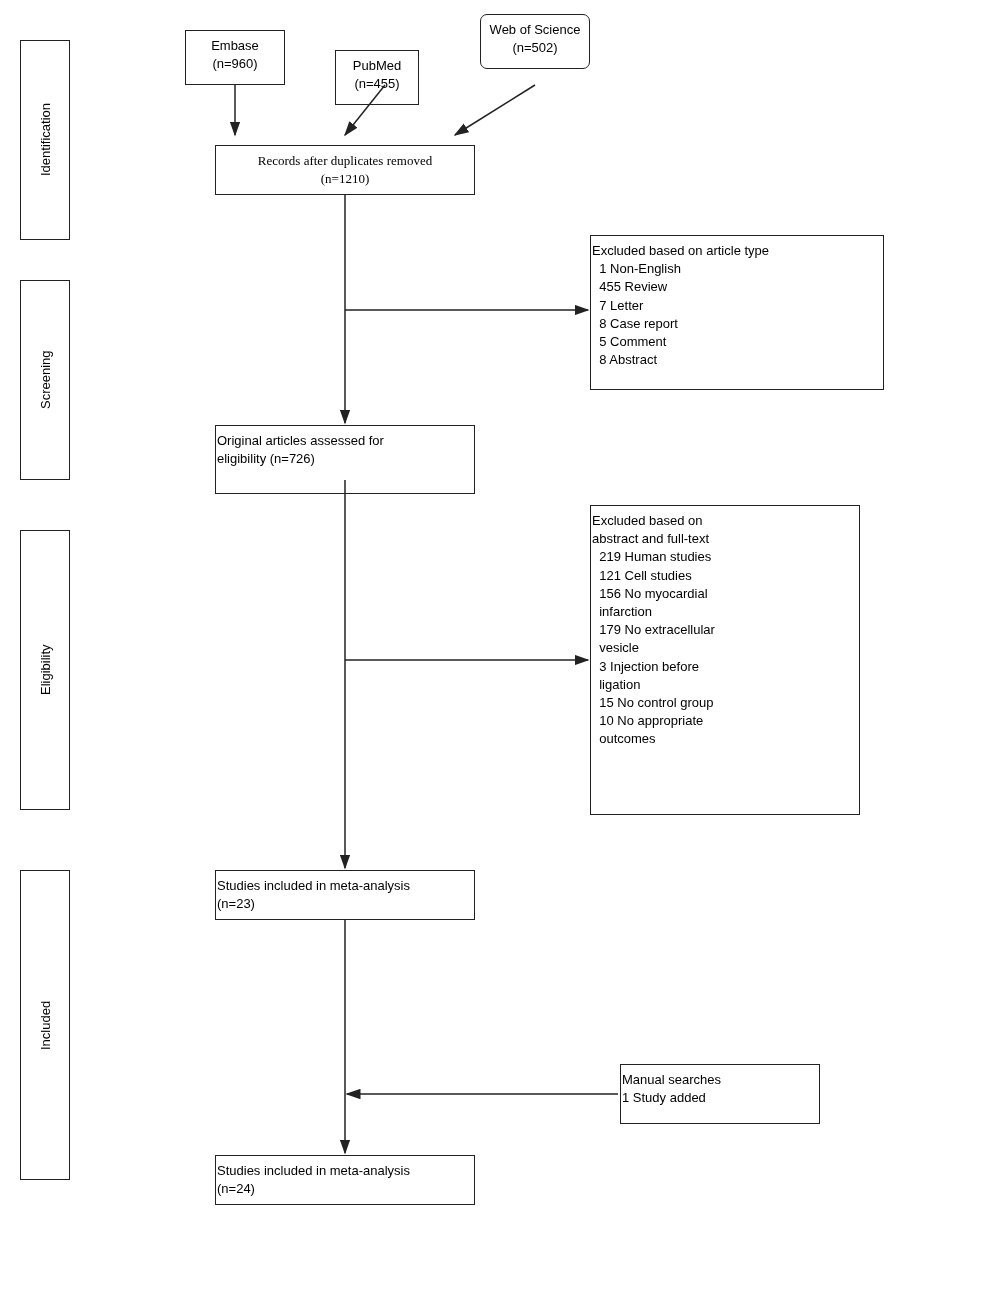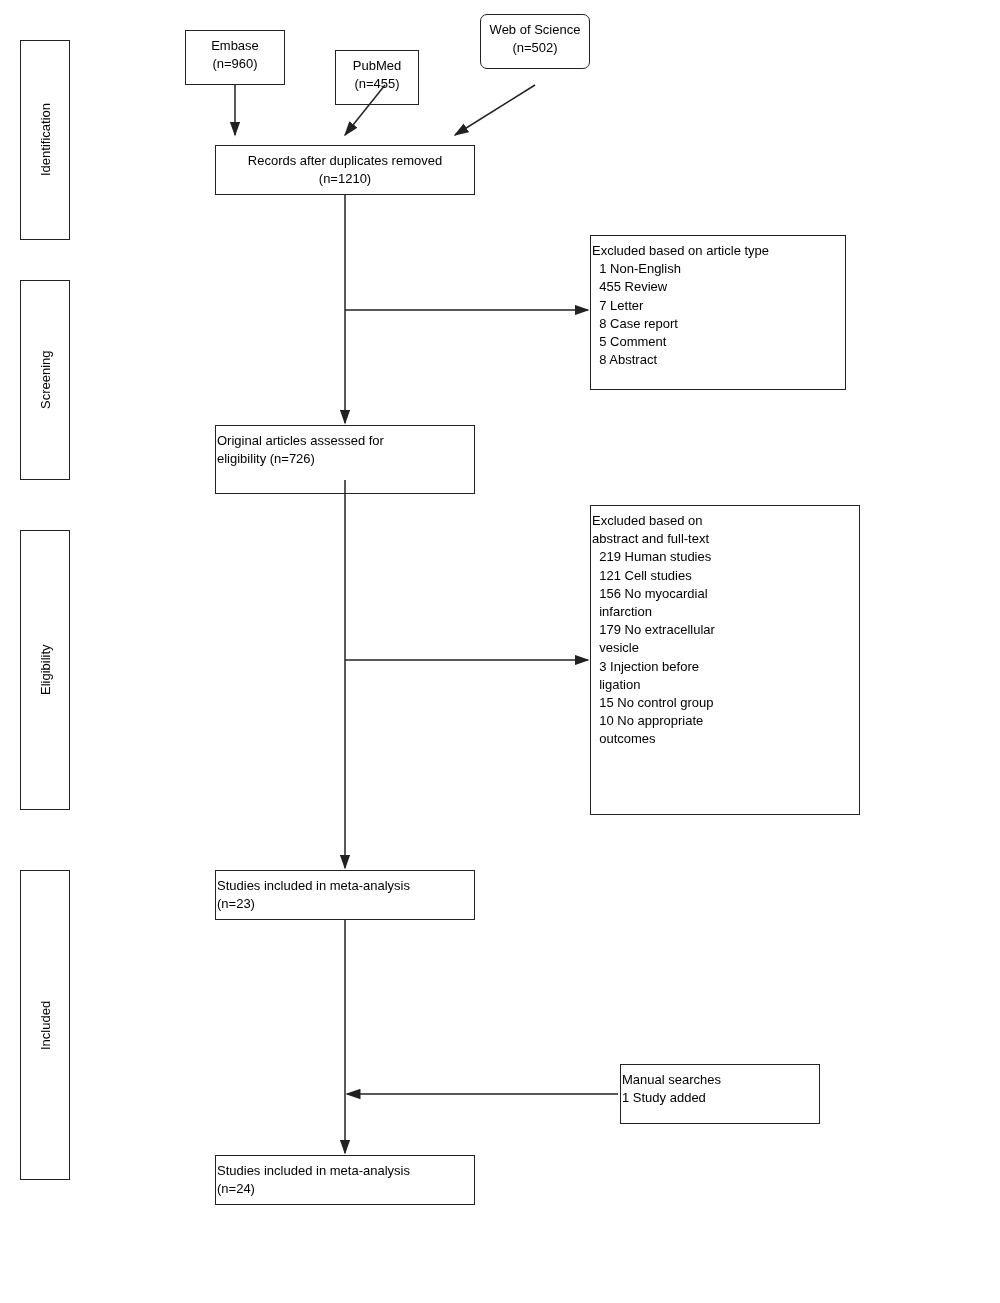--- a/index.html
+++ b/index.html
@@ -74,25 +74,25 @@
   <div class="box centered" style="left:185px; top:30px; width:100px; height:55px;">
     <span>Embase<br>(n=960)</span>
   </div>
   <div class="box centered" style="left:335px; top:30px; width:84px; height:55px;margin-top:20px;">
     <span>PubMed<br>(n=455)</span>
   </div>
   <div class="box centered" style="left:480px; top:14px; width:110px; height:55px;border-radius:7px;">
     <span>Web of Science<br>(n=502)</span>
   </div>
 
-  <div class="box centered" style="left:215px; top:145px; width:260px; height:50px;">
+  <div class="box centered" style="left:215px; top:145px; width:260px; height:50px;font-family:Liberation Serif, serif;">
     <span>Records after duplicates removed<br>(n=1210)</span>
   </div>
 
-  <div class="box" style="left:590px; top:235px; width:256px; height:155px;">
+  <div class="box" style="left:590px; top:235px; width:294px; height:155px;">
     <div>Excluded based on article type<br>
       &nbsp;&nbsp;1 Non-English<br>
       &nbsp;&nbsp;455 Review<br>
       &nbsp;&nbsp;7 Letter<br>
       &nbsp;&nbsp;8 Case report<br>
       &nbsp;&nbsp;5 Comment<br>
       &nbsp;&nbsp;8 Abstract
     </div>
   </div>
 

